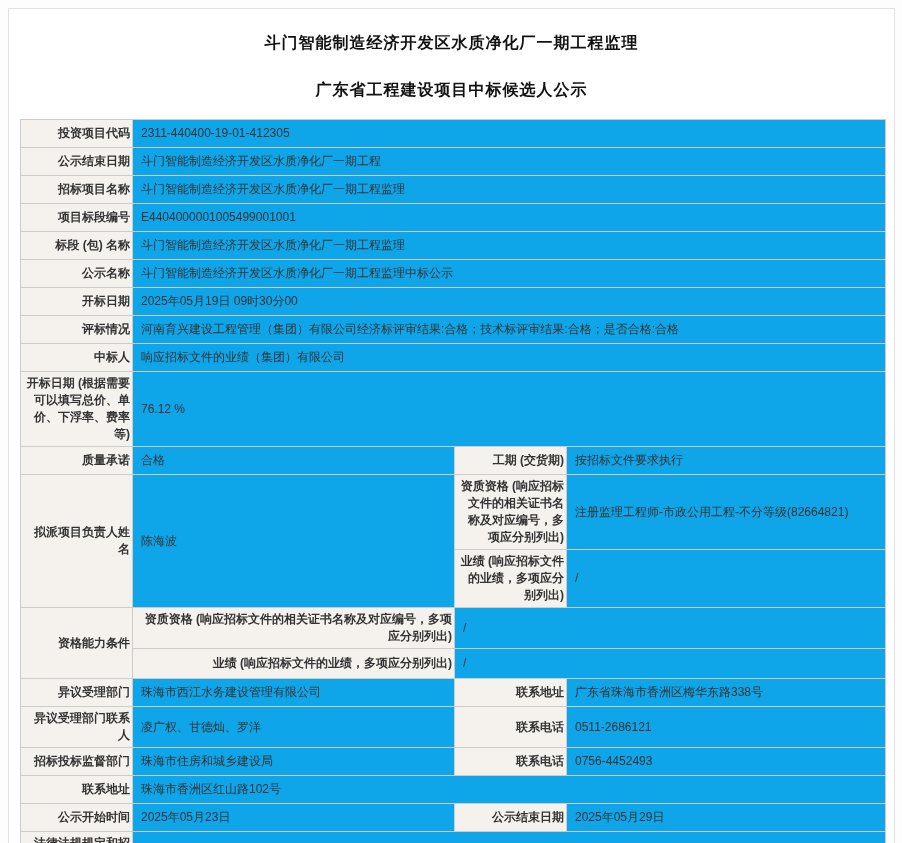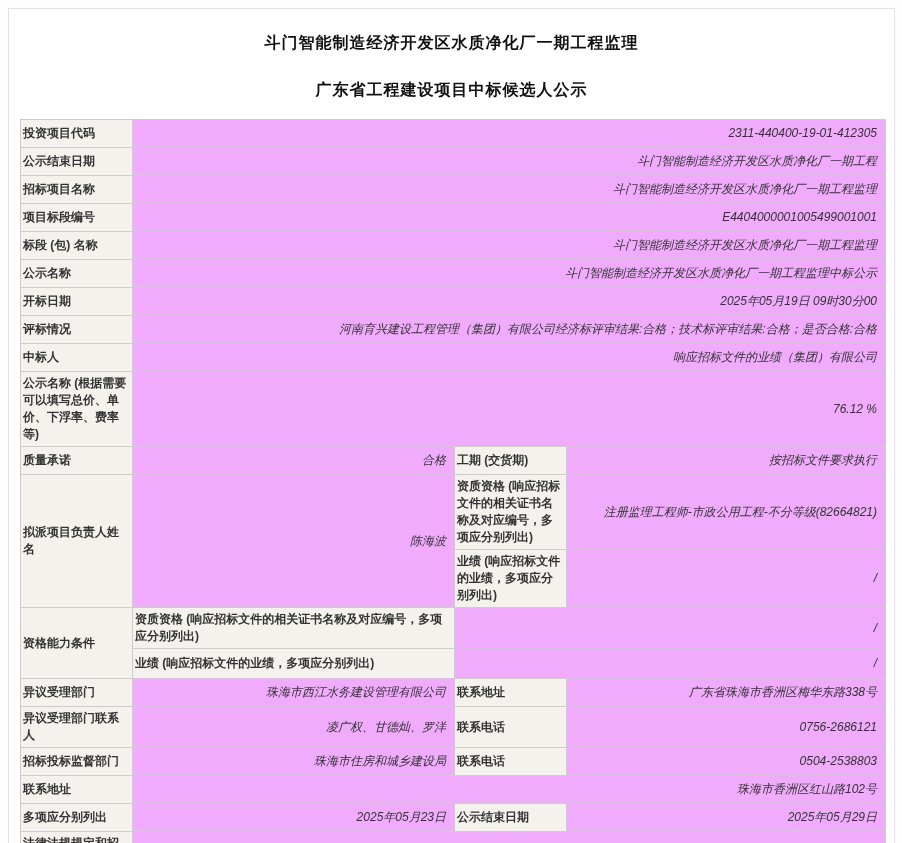--- a/index.html
+++ b/index.html
@@ -24,25 +24,25 @@
   td{
     border:1px solid #cccccc;
     font-size:12px;color:#333;
     vertical-align:middle;
     word-break:break-all;
     line-height:17px;
   }
   td.lbl{
     background:#f5f2ed;
     font-weight:bold;
-    text-align:left;
+    text-align:right;
     padding:3px 2px;
     color:#333;
   }
-  td.val{padding:3px 8px;text-align:right;background:#f0abfc;font-style:italic;}
+  td.val{padding:3px 8px;text-align:left;background:#0ea5e9;}
   tr.r-sm{height:28px;}
   tr.r-price{height:65px;}
   tr.r-12a{height:70px;}
   tr.r-12b{height:49px;}
   tr.r-13a{height:38px;}
   tr.r-13b{height:30px;}
   tr.r-last{height:52px;}
 </style>
 </head>
 <body>
@@ -102,21 +102,21 @@
       <td class="lbl">评标情况</td>
       <td class="val" colspan="3">河南育兴建设工程管理（集团）有限公司经济标评审结果:合格；技术标评审结果:合格；是否合格:合格</td>
     </tr>
 
     <tr class="r-sm">
       <td class="lbl">中标人</td>
       <td class="val" colspan="3">响应招标文件的业绩（集团）有限公司</td>
     </tr>
 
     <tr class="r-price">
-      <td class="lbl">公示名称 (根据需要可以填写总价、单价、下浮率、费率等)</td>
+      <td class="lbl">开标日期 (根据需要可以填写总价、单价、下浮率、费率等)</td>
       <td class="val" colspan="3">76.12 %</td>
     </tr>
 
     <tr class="r-sm">
       <td class="lbl">质量承诺</td>
       <td class="val">合格</td>
       <td class="lbl">工期 (交货期)</td>
       <td class="val">按招标文件要求执行</td>
     </tr>
 
@@ -145,37 +145,37 @@
       <td class="lbl">异议受理部门</td>
       <td class="val">珠海市西江水务建设管理有限公司</td>
       <td class="lbl">联系地址</td>
       <td class="val">广东省珠海市香洲区梅华东路338号</td>
     </tr>
 
     <tr class="r-sm">
       <td class="lbl">异议受理部门联系人</td>
       <td class="val">凌广权、甘德灿、罗洋</td>
       <td class="lbl">联系电话</td>
-      <td class="val">0756-2686121</td>
+      <td class="val">0511-2686121</td>
     </tr>
 
     <tr class="r-sm">
       <td class="lbl">招标投标监督部门</td>
       <td class="val">珠海市住房和城乡建设局</td>
       <td class="lbl">联系电话</td>
-      <td class="val">0504-2538803</td>
+      <td class="val">0756-4452493</td>
     </tr>
 
     <tr class="r-sm">
       <td class="lbl">联系地址</td>
       <td class="val" colspan="3">珠海市香洲区红山路102号</td>
     </tr>
 
     <tr class="r-sm">
-      <td class="lbl">多项应分别列出</td>
+      <td class="lbl">公示开始时间</td>
       <td class="val">2025年05月23日</td>
       <td class="lbl">公示结束日期</td>
       <td class="val">2025年05月29日</td>
     </tr>
 
     <tr class="r-last">
       <td class="lbl">法律法规规定和招标文件规定公示的其他内容</td>
       <td class="val" colspan="3">/</td>
     </tr>
 

